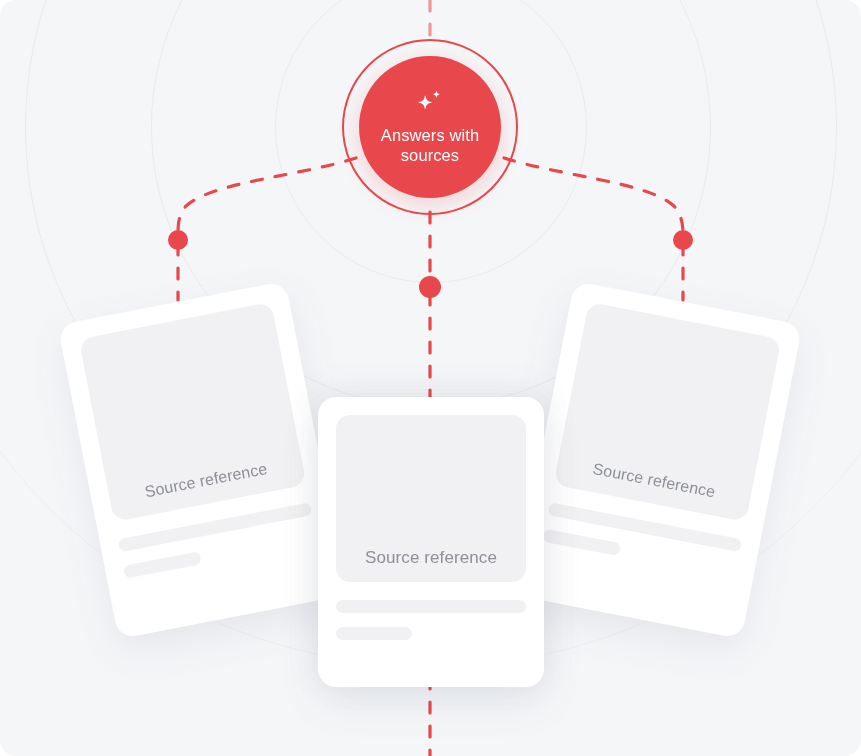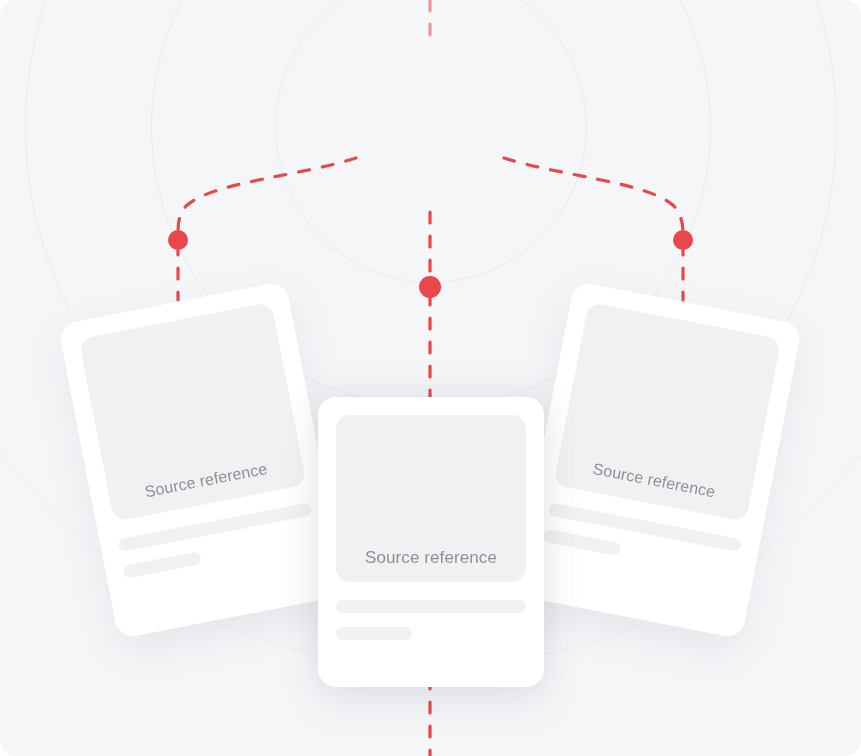--- a/index.html
+++ b/index.html
@@ -193,14 +193,28 @@
   </div>
 
   <div class="card card-center">
     <div class="thumb">
       <div class="thumb-label">Source reference</div>
     </div>
     <div class="bar full"></div>
     <div class="bar short"></div>
   </div>
 
+  <div class="badge-wrap">
+    <div class="badge-ring"></div>
+    <div class="badge">
+      <svg class="badge-sparkle" viewBox="0 0 34 28">
+        <path fill="#ffffff" d="M12.6 7.2c.25 3.2 2.5 5.45 5.7 5.7 .55 .05 .55 .85 0 .9 -3.2 .25-5.45 2.5-5.7 5.7 -.05 .55-.85 .55-.9 0 -.25-3.2-2.5-5.45-5.7-5.7 -.55-.05-.55-.85 0-.9 3.2-.25 5.45-2.5 5.7-5.7 .05-.55 .85-.55 .9 0z"></path>
+        <path fill="#ffffff" d="M23.6 2.2c.13 1.6 1.25 2.72 2.85 2.85 .28 .03 .28 .42 0 .45 -1.6 .13-2.72 1.25-2.85 2.85 -.03 .28-.42 .28-.45 0 -.13-1.6-1.25-2.72-2.85-2.85 -.28-.03-.28-.42 0-.45 1.6-.13 2.72-1.25 2.85-2.85 .03-.28 .42-.28 .45 0z"></path>
+      </svg>
+      <div class="badge-label">
+        <span>Answers with</span>
+        <br>
+        <span>sources</span>
+      </div>
+    </div>
+  </div>
 
 </div>
 
 </body></html>

